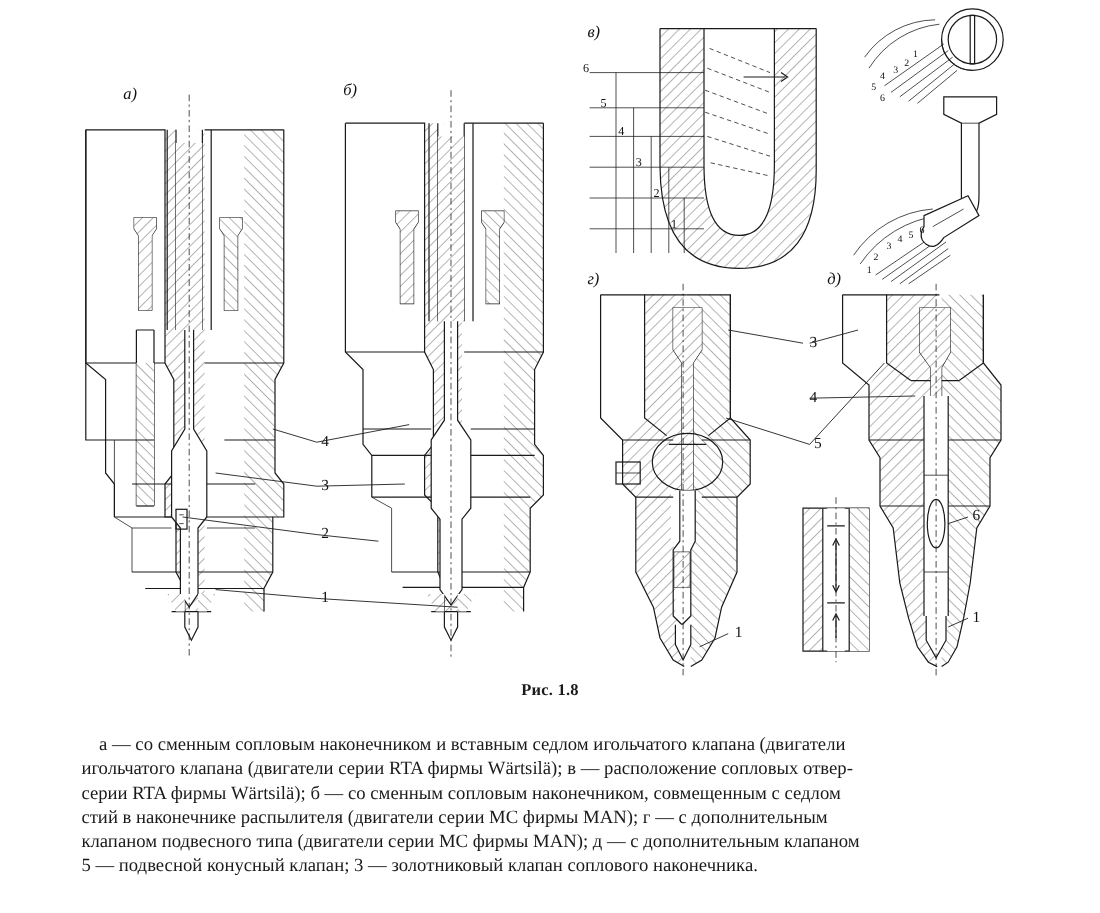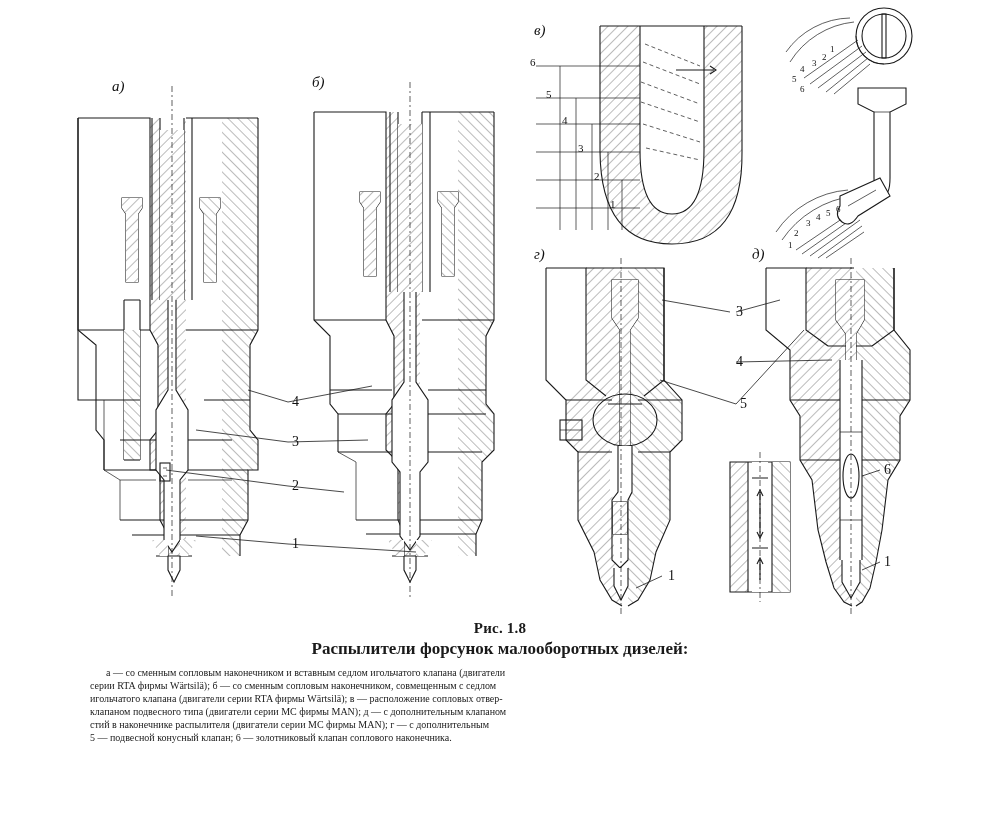--- a/index.html
+++ b/index.html
@@ -71,25 +71,24 @@
   .fig-title {
     font-weight: bold;
     font-size: 17px;
     margin-top: 2px;
   }
   .legend {
     position: absolute;
     left: 74px;
     top: 666px;
     width: 852px;
-    font-size: 10px;
+    font-size: 17px;
     line-height: 1.30;
     text-align: justify;
     text-justify: inter-word;
-    margin-left: 16px;
   }
   .legend p {
     margin: 0;
     text-indent: 0;
   }
   .legend .ind {
     text-indent: 16px;
   }
   .hatch-a { fill: url(#hatchA); }
   .hatch-b { fill: url(#hatchB); }
@@ -387,23 +386,22 @@
 
   <div class="callout" style="left:736px; top:304px;">3</div>
   <div class="callout" style="left:736px; top:354px;">4</div>
   <div class="callout" style="left:884px; top:462px;">6</div>
   <div class="callout" style="left:884px; top:554px;">1</div>
 
 </div>
 
 <div class="caption-block">
   <div class="fig-num">Рис. 1.8</div>
-  <div class="fig-title">Распылители форсунок малооборотных дизелей:</div>
 </div>
 
 <div class="legend">
   <p class="ind">а — со сменным сопловым наконечником и вставным седлом игольчатого клапана (двигатели</p>
+  <p>игольчатого клапана (двигатели серии RTA фирмы Wärtsilä); в — расположение сопловых отвер-</p>
   <p>серии RTA фирмы Wärtsilä); б — со сменным сопловым наконечником, совмещенным с седлом</p>
-  <p>игольчатого клапана (двигатели серии RTA фирмы Wärtsilä); в — расположение сопловых отвер-</p>
+  <p>стий в наконечнике распылителя (двигатели серии MC фирмы MAN); г — с дополнительным</p>
   <p>клапаном подвесного типа (двигатели серии MC фирмы MAN); д — с дополнительным клапаном</p>
-  <p>стий в наконечнике распылителя (двигатели серии MC фирмы MAN); г — с дополнительным</p>
-  <p>5 — подвесной конусный клапан; 6 — золотниковый клапан соплового наконечника.</p>
+  <p>5 — подвесной конусный клапан; 3 — золотниковый клапан соплового наконечника.</p>
 </div>
 
 </body></html>

